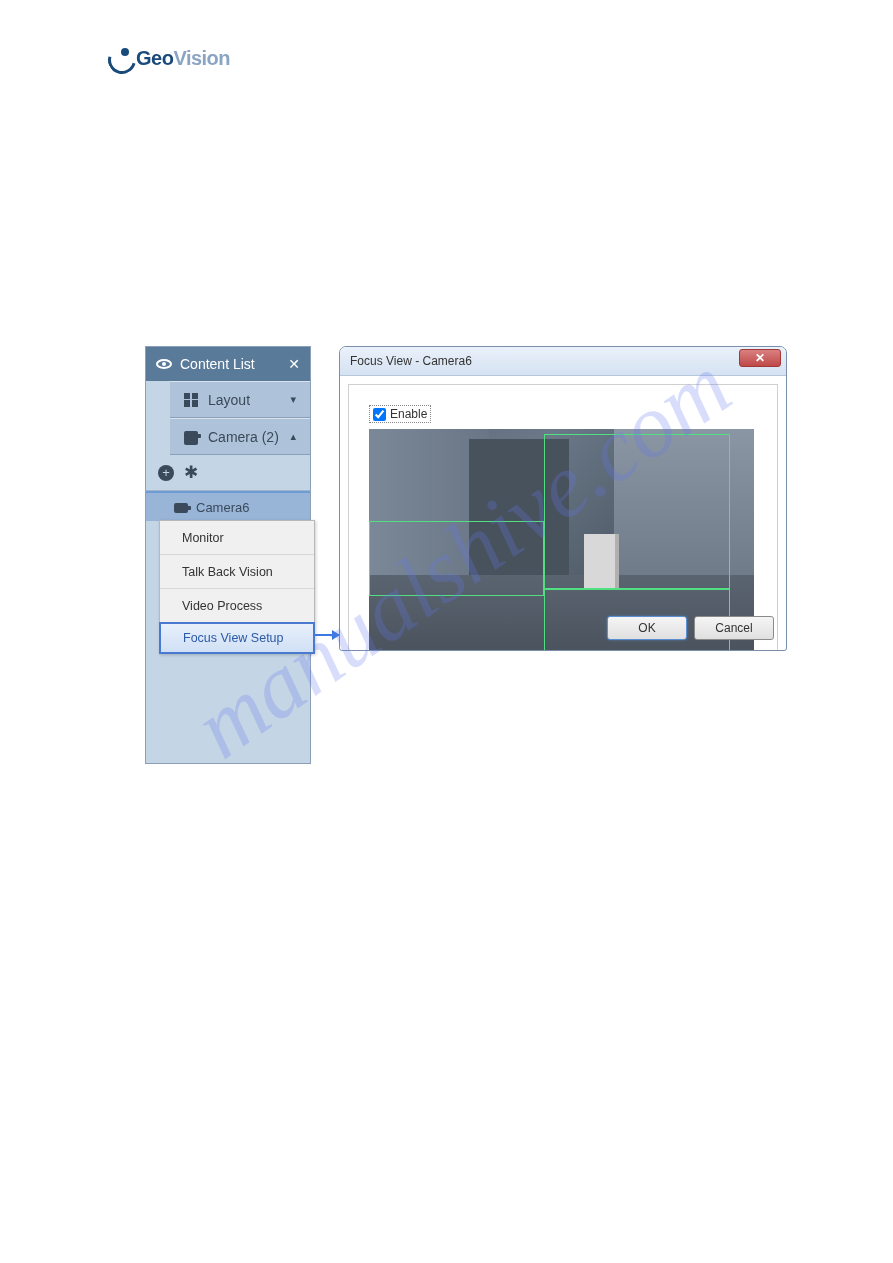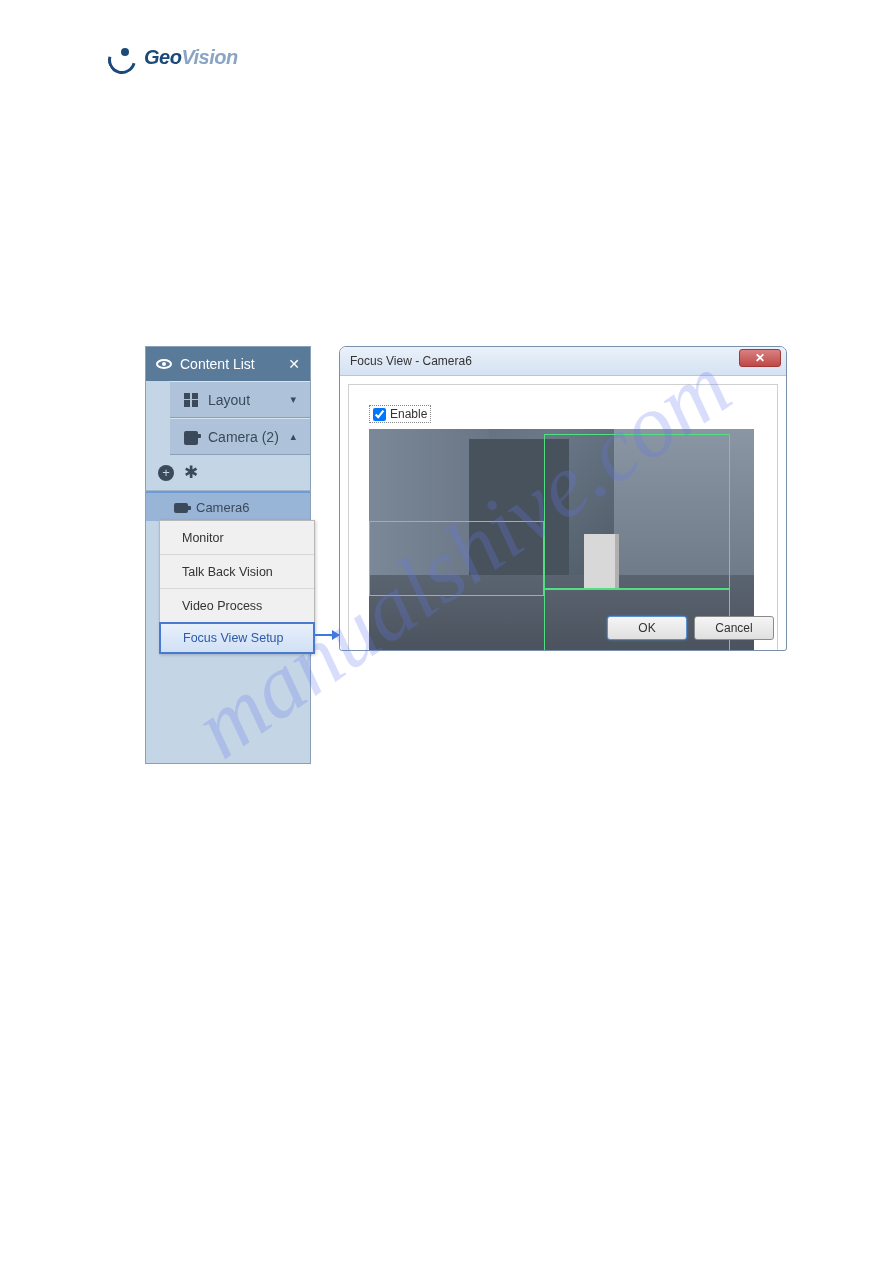--- a/index.html
+++ b/index.html
@@ -15,23 +15,22 @@
   .page {
     position: relative;
     width: 893px;
     height: 1263px;
   }
   .logo {
     position: absolute;
     left: 108px;
     top: 46px;
     display: flex;
-    align-items: flex-start;
-    gap: 12px;
-    font-style: italic;
+    align-items: flex-end;
+    gap: 4px;
   }
   .logo-icon {
     width: 24px;
     height: 24px;
     position: relative;
   }
   .logo-icon::before {
     content: '';
     position: absolute;
     width: 22px;

